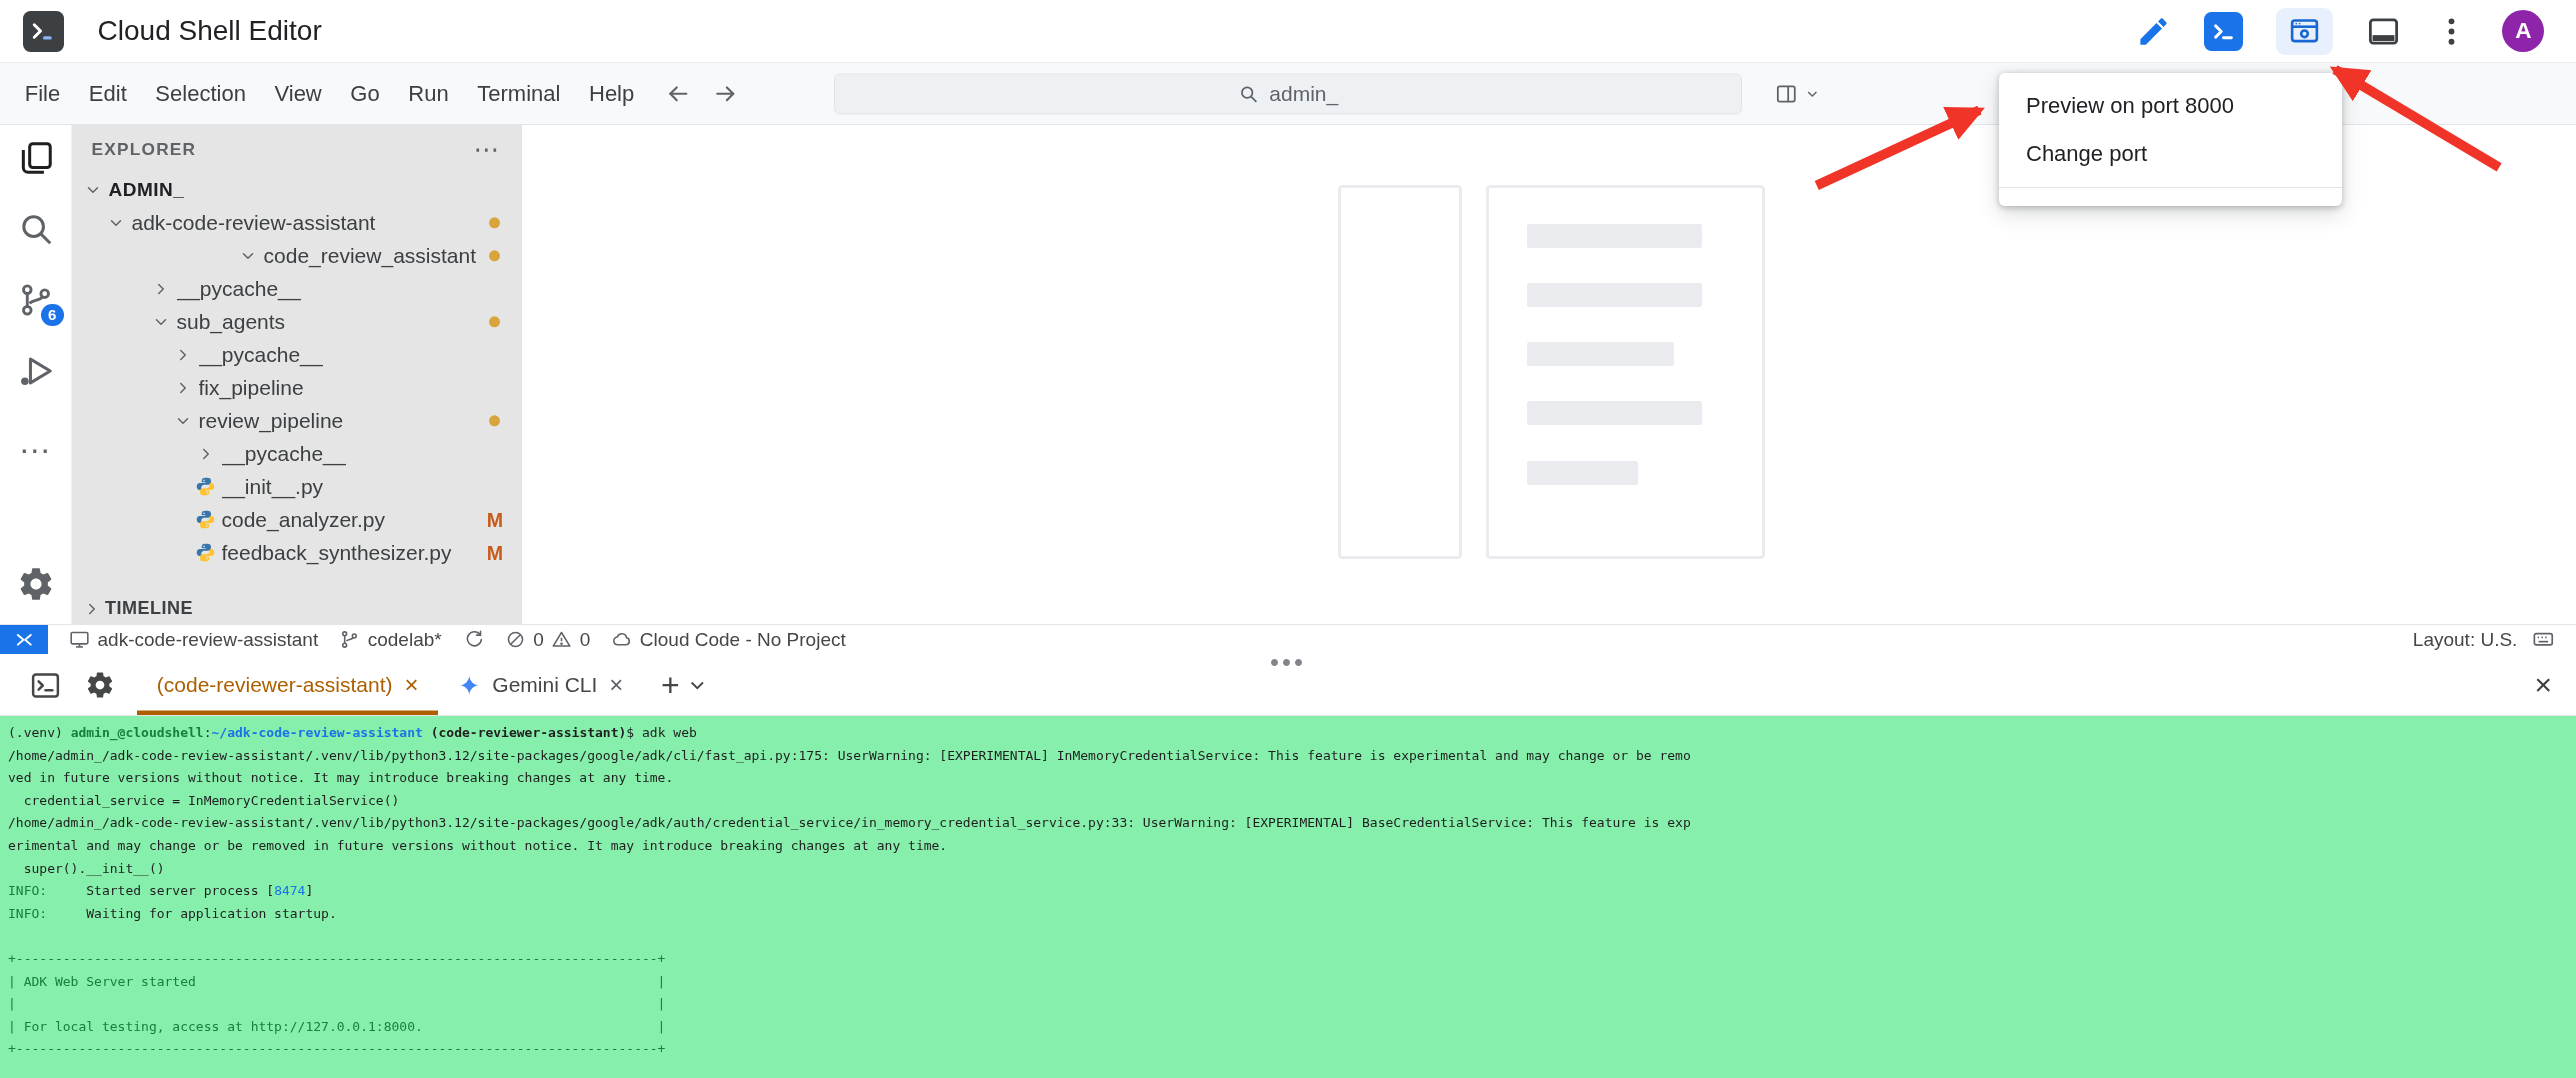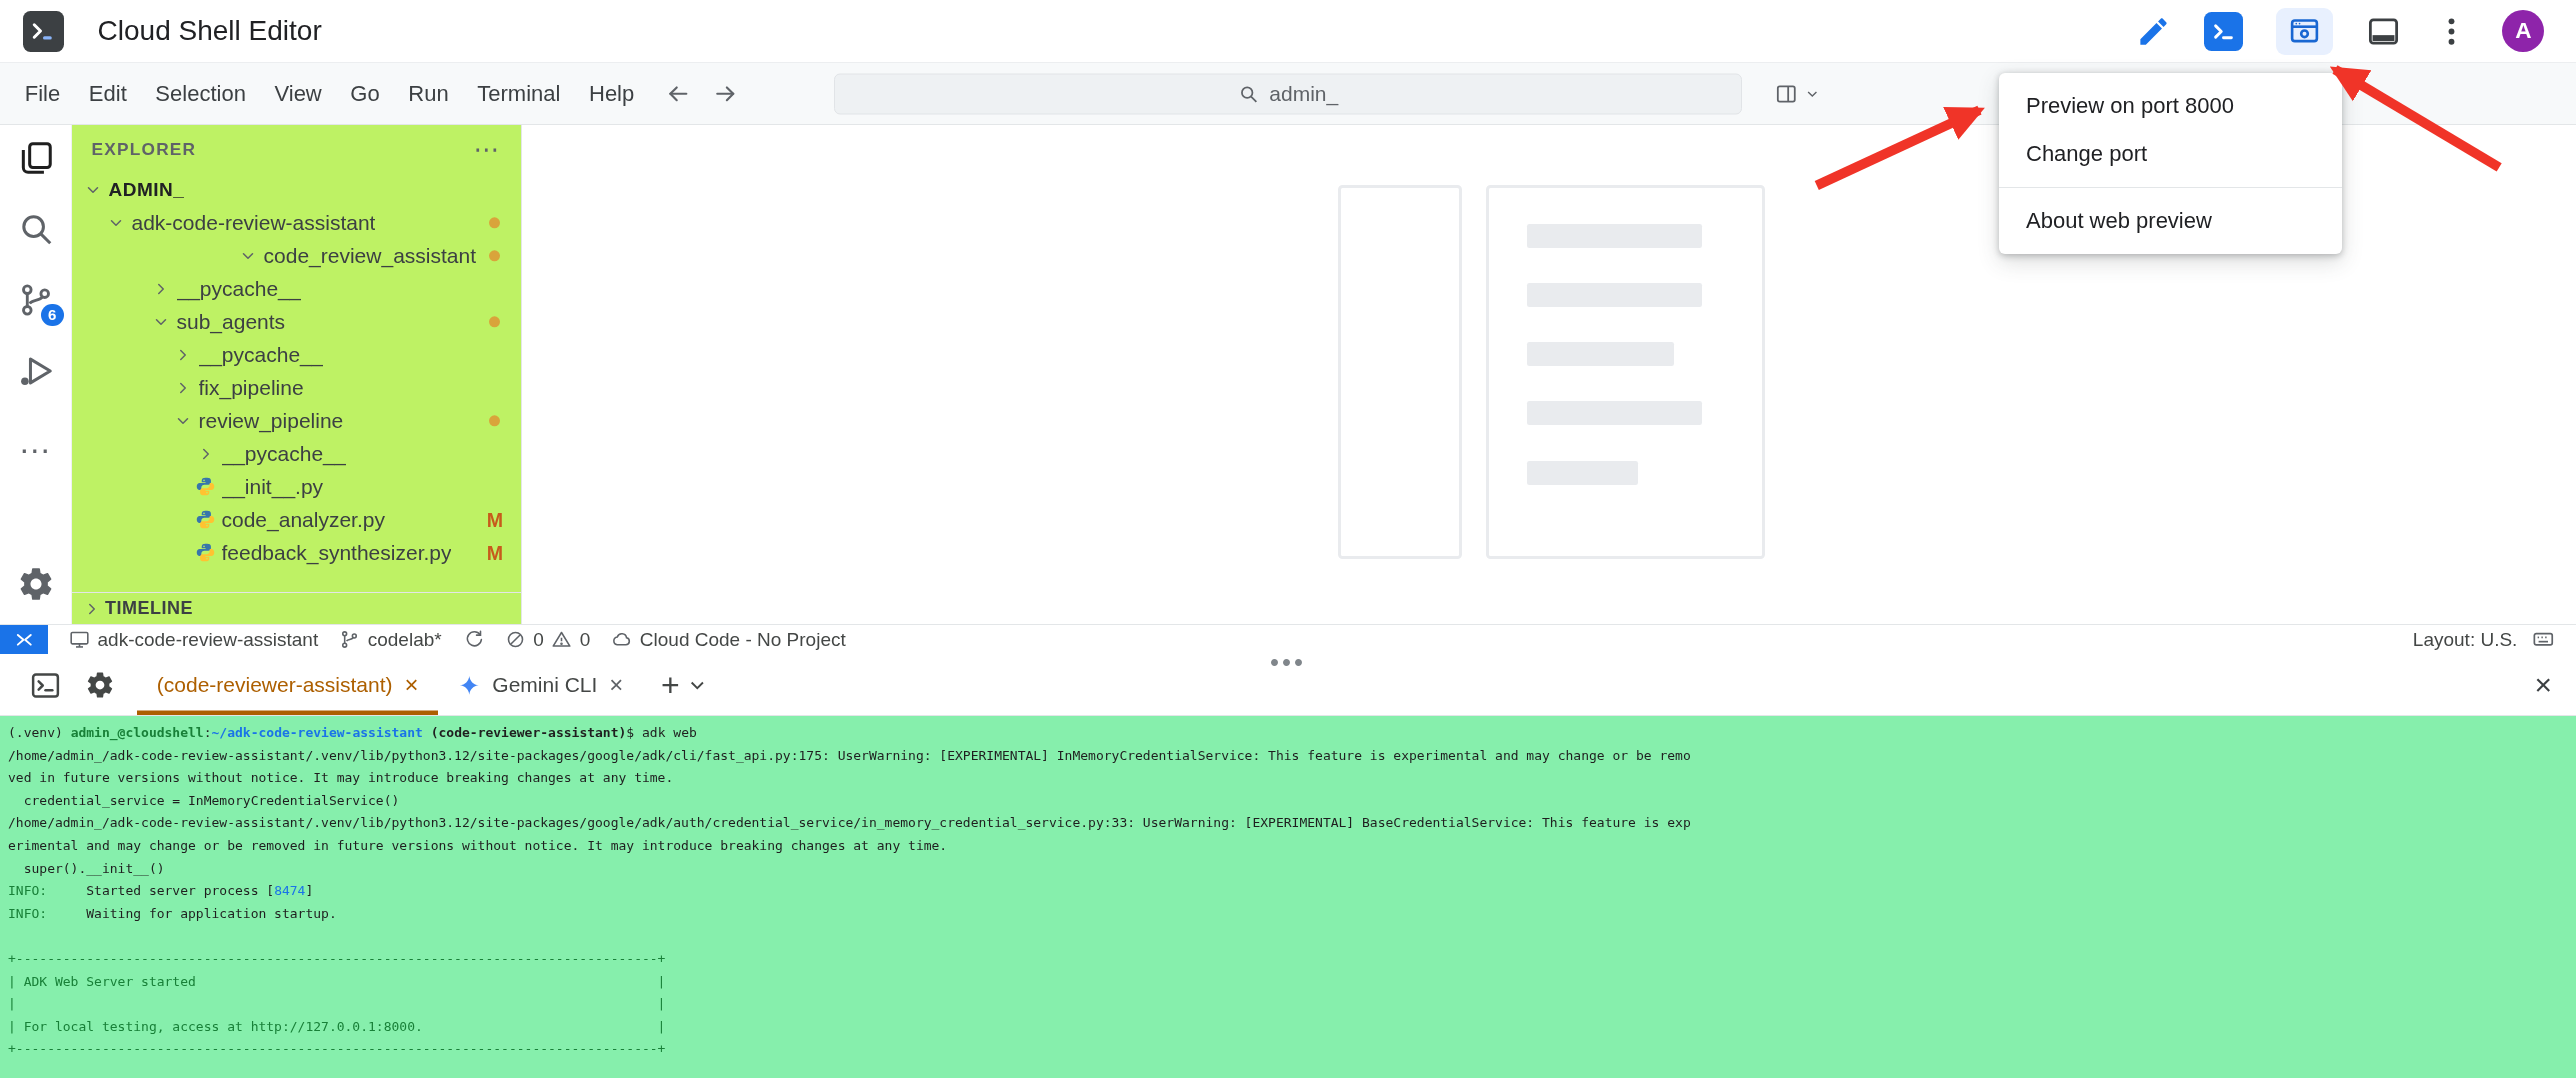--- a/index.html
+++ b/index.html
@@ -48,21 +48,21 @@
   .aicon { width:38px; height:38px; color:#5f6368; position:relative; display:flex; align-items:center; justify-content:center; }
   .aicon svg { width:100%; height:100%; }
   .aicon.active { color:#1f1f1f; }
   .aicon.more { font-size:33px; line-height:15px; letter-spacing:1.5px; }
   .aicon.settings { position:absolute; bottom:21px; left:50%; transform:translateX(-50%); }
   .abadge { position:absolute; right:-9px; bottom:-7.5px; min-width:22.6px; height:22.6px; padding:0 4.5px; border-radius:12px;
             background:var(--accent,#1a73e8); color:#fff; font-size:15px; font-weight:bold;
             display:flex; align-items:center; justify-content:center; }
 
   
-  .explorer { position:absolute; top:125px; left:72px; width:450px; height:499px; background:#bef264;
+  .explorer { position:absolute; top:125px; left:72px; width:450px; height:499px; background:#e5e5e5;
               border-right:1.5px solid #e3e6e8; display:flex; flex-direction:column; }
   .exp-head { height:48px; flex:none; display:flex; align-items:center; padding:0 19.6px; color:#5f6368; }
   .exp-title { font-size:17.3px; letter-spacing:1.2px; font-weight:bold; color:#5f6368; }
   .exp-dots { margin-left:auto; font-size:25.6px; letter-spacing:2.3px; color:#5f6368; }
   .tree { flex:1; overflow:hidden; }
   .trow { height:33px; display:flex; align-items:center; position:relative; font-size:21px; color:#3c4043; padding-right:45px; }
   .trow.root .tlabel { font-weight:bold; font-size:19px; letter-spacing:0.5px; color:#202124; }
   .ticon { width:29px; height:24px; flex:none; display:flex; align-items:center; justify-content:center; color:#5f6368; }
   .tchev { width:18px; height:18px; }
   .pyi { width:21px; height:21px; }
@@ -494,21 +494,20 @@
       </svg>
     <div class="ph-close">×</div>
   </div>
 
   <div class="terminal"><div class="tl"><span class="s-fg">(.venv) </span><span class="s-user">admin_@cloudshell</span><span class="s-fg">:</span><span class="s-path">~/adk-code-review-assistant</span><span class="s-fgb"> (code-reviewer-assistant)</span><span class="s-fg">$ adk web</span></div><div class="tl"><span class="s-fg">/home/admin_/adk-code-review-assistant/.venv/lib/python3.12/site-packages/google/adk/cli/fast_api.py:175: UserWarning: [EXPERIMENTAL] InMemoryCredentialService: This feature is experimental and may change or be remo</span></div><div class="tl"><span class="s-fg">ved in future versions without notice. It may introduce breaking changes at any time.</span></div><div class="tl"><span class="s-fg">  credential_service = InMemoryCredentialService()</span></div><div class="tl"><span class="s-fg">/home/admin_/adk-code-review-assistant/.venv/lib/python3.12/site-packages/google/adk/auth/credential_service/in_memory_credential_service.py:33: UserWarning: [EXPERIMENTAL] BaseCredentialService: This feature is exp</span></div><div class="tl"><span class="s-fg">erimental and may change or be removed in future versions without notice. It may introduce breaking changes at any time.</span></div><div class="tl"><span class="s-fg">  super().__init__()</span></div><div class="tl"><span class="s-green">INFO:</span><span class="s-fg">     Started server process [</span><span class="s-blue">8474</span><span class="s-fg">]</span></div><div class="tl"><span class="s-green">INFO:</span><span class="s-fg">     Waiting for application startup.</span></div><div class="tl">&nbsp;</div><div class="tl"><span class="s-green">+----------------------------------------------------------------------------------+</span></div><div class="tl"><span class="s-green">| ADK Web Server started                                                           |</span></div><div class="tl"><span class="s-green">|                                                                                  |</span></div><div class="tl"><span class="s-green">| For local testing, access at http://127.0.0.1:8000.                              |</span></div><div class="tl"><span class="s-green">+----------------------------------------------------------------------------------+</span></div></div>
 
   <div class="preview-menu">
       <div class="pm-item">Preview on port 8000</div>
       <div class="pm-item">Change port</div>
       <div class="pm-div"></div>
-      <div class="pm-item">About web preview</div>
     </div>
 
   <svg class="arrows" width="2576" height="1079" viewBox="0 0 3420 1432">
     <defs>
       <marker id="ah" markerUnits="userSpaceOnUse" markerWidth="56" markerHeight="56" refX="42" refY="27" orient="auto">
         <path d="M0 3 L50 27 L0 51 Z" fill="#f03428"></path>
       </marker>
     </defs>
     <line x1="2412" y1="246" x2="2628" y2="146" stroke="#f03428" stroke-width="13" marker-end="url(#ah)"></line>
     <line x1="3318" y1="222" x2="3100" y2="92" stroke="#f03428" stroke-width="13" marker-end="url(#ah)"></line>

